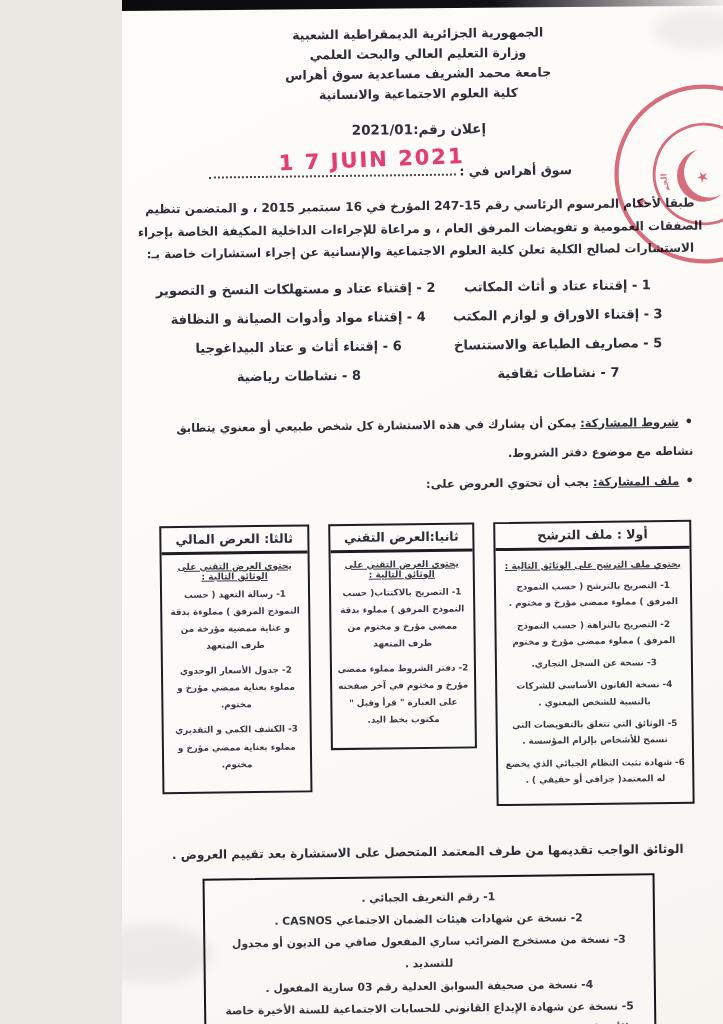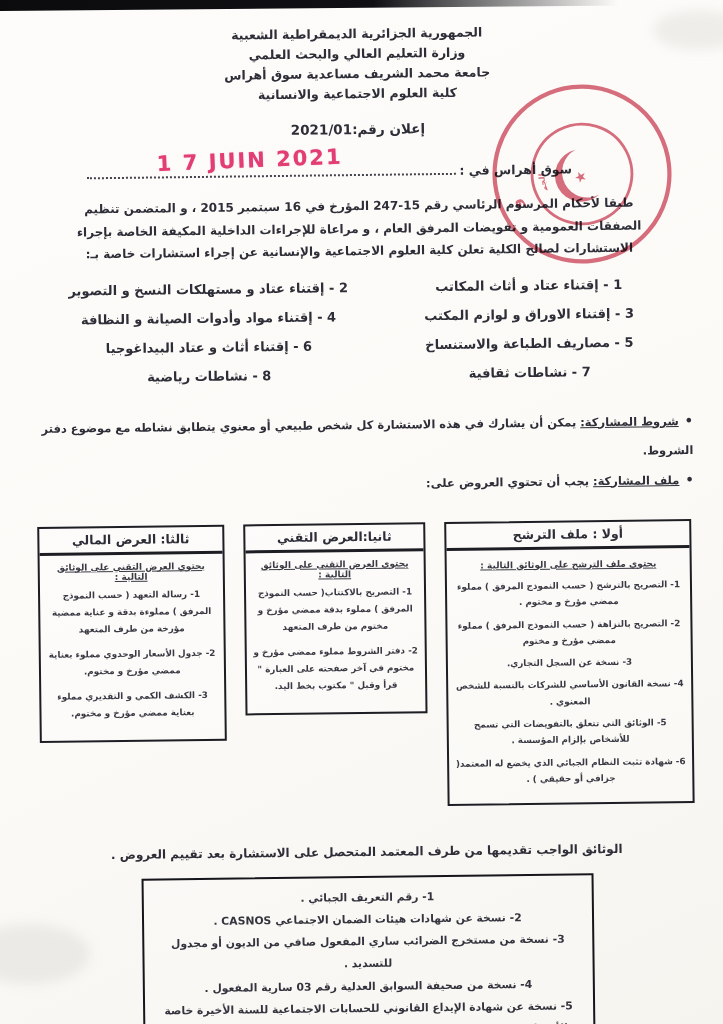--- a/index.html
+++ b/index.html
@@ -4,21 +4,21 @@
 <style>
   html,body{margin:0;padding:0;}
   body{
     width:723px;height:1024px;
     background:#e9e7e2;
     font-family:"DejaVu Sans",sans-serif;
     overflow:hidden;
   }
   .page{
     position:relative;
-    width:723px;height:1024px;
+    width:601px;height:1024px;
     background:linear-gradient(155deg,#fdfcfa 0%,#fbfaf7 55%,#f6f4ef 100%);
     color:#2e2e38;
     overflow:hidden;
   }
   .tilt{transform:rotate(-0.7deg);transform-origin:50% 38%;}
   
   .scan-edge-top{
     position:absolute;top:-4px;left:-12px;width:700px;height:12px;
     background:linear-gradient(90deg,#0b0b0d 0%,#101014 55%,rgba(16,16,20,0) 90%);
     transform:rotate(-0.5deg);

